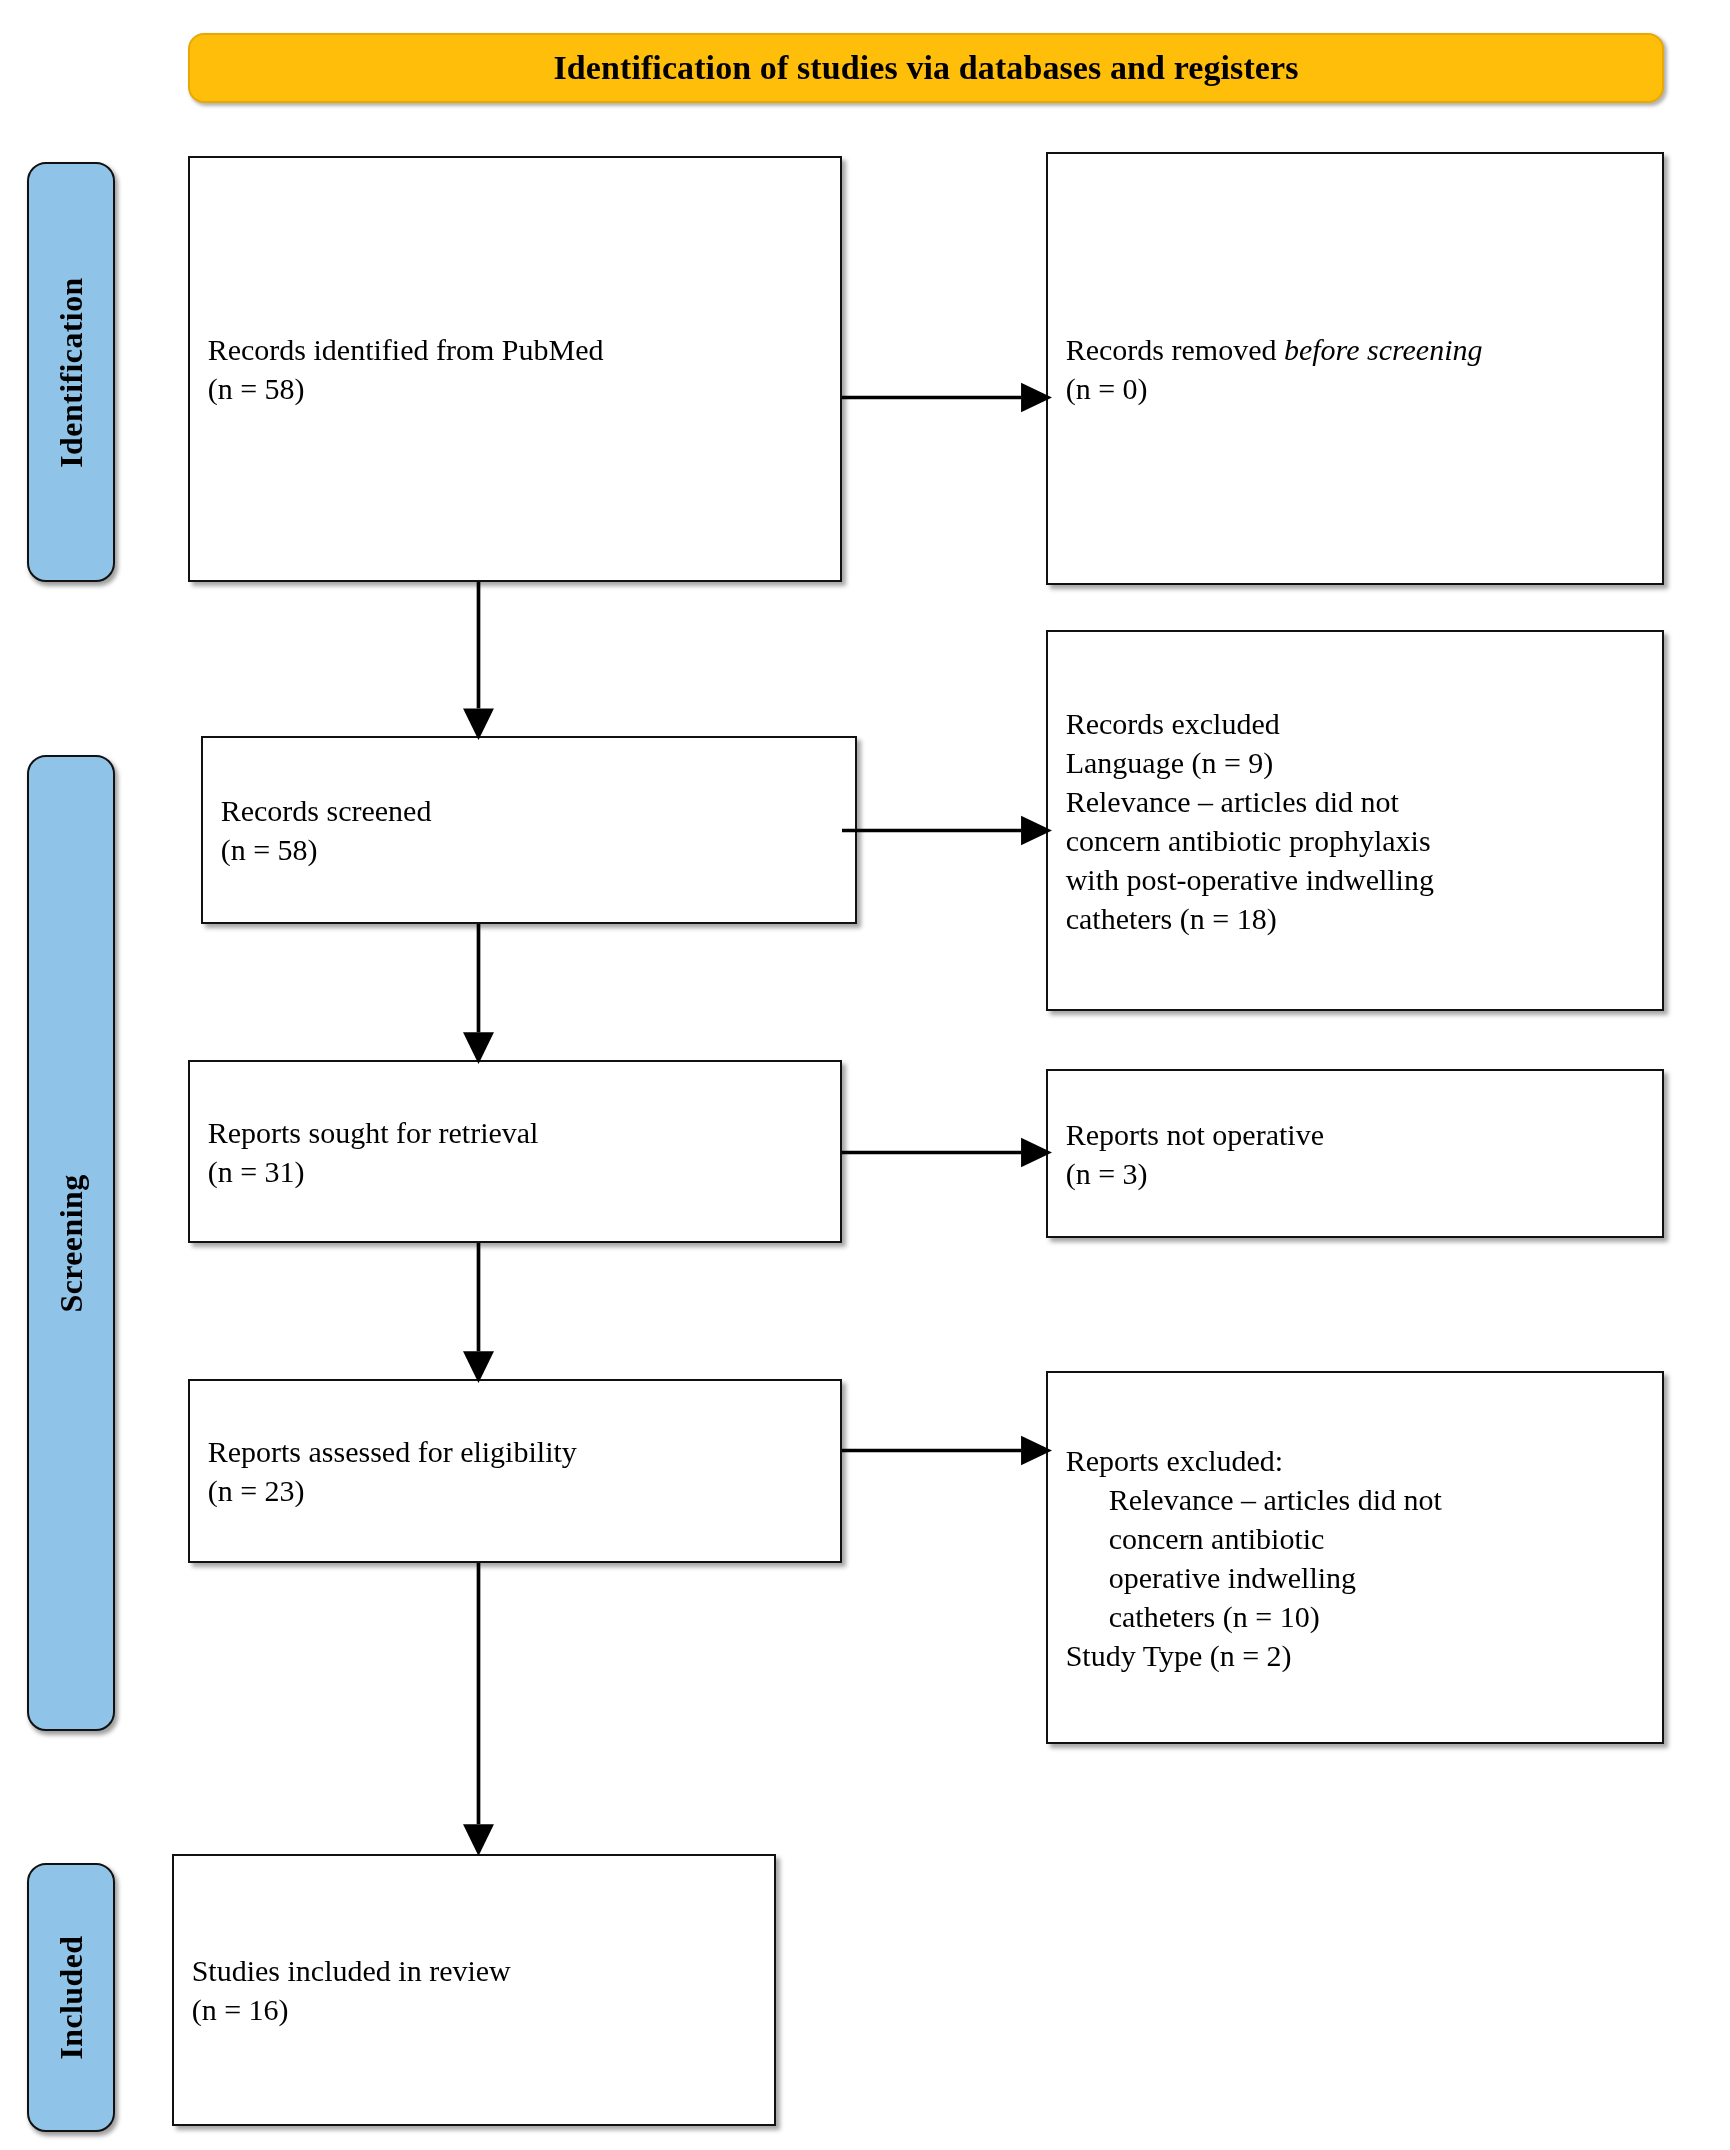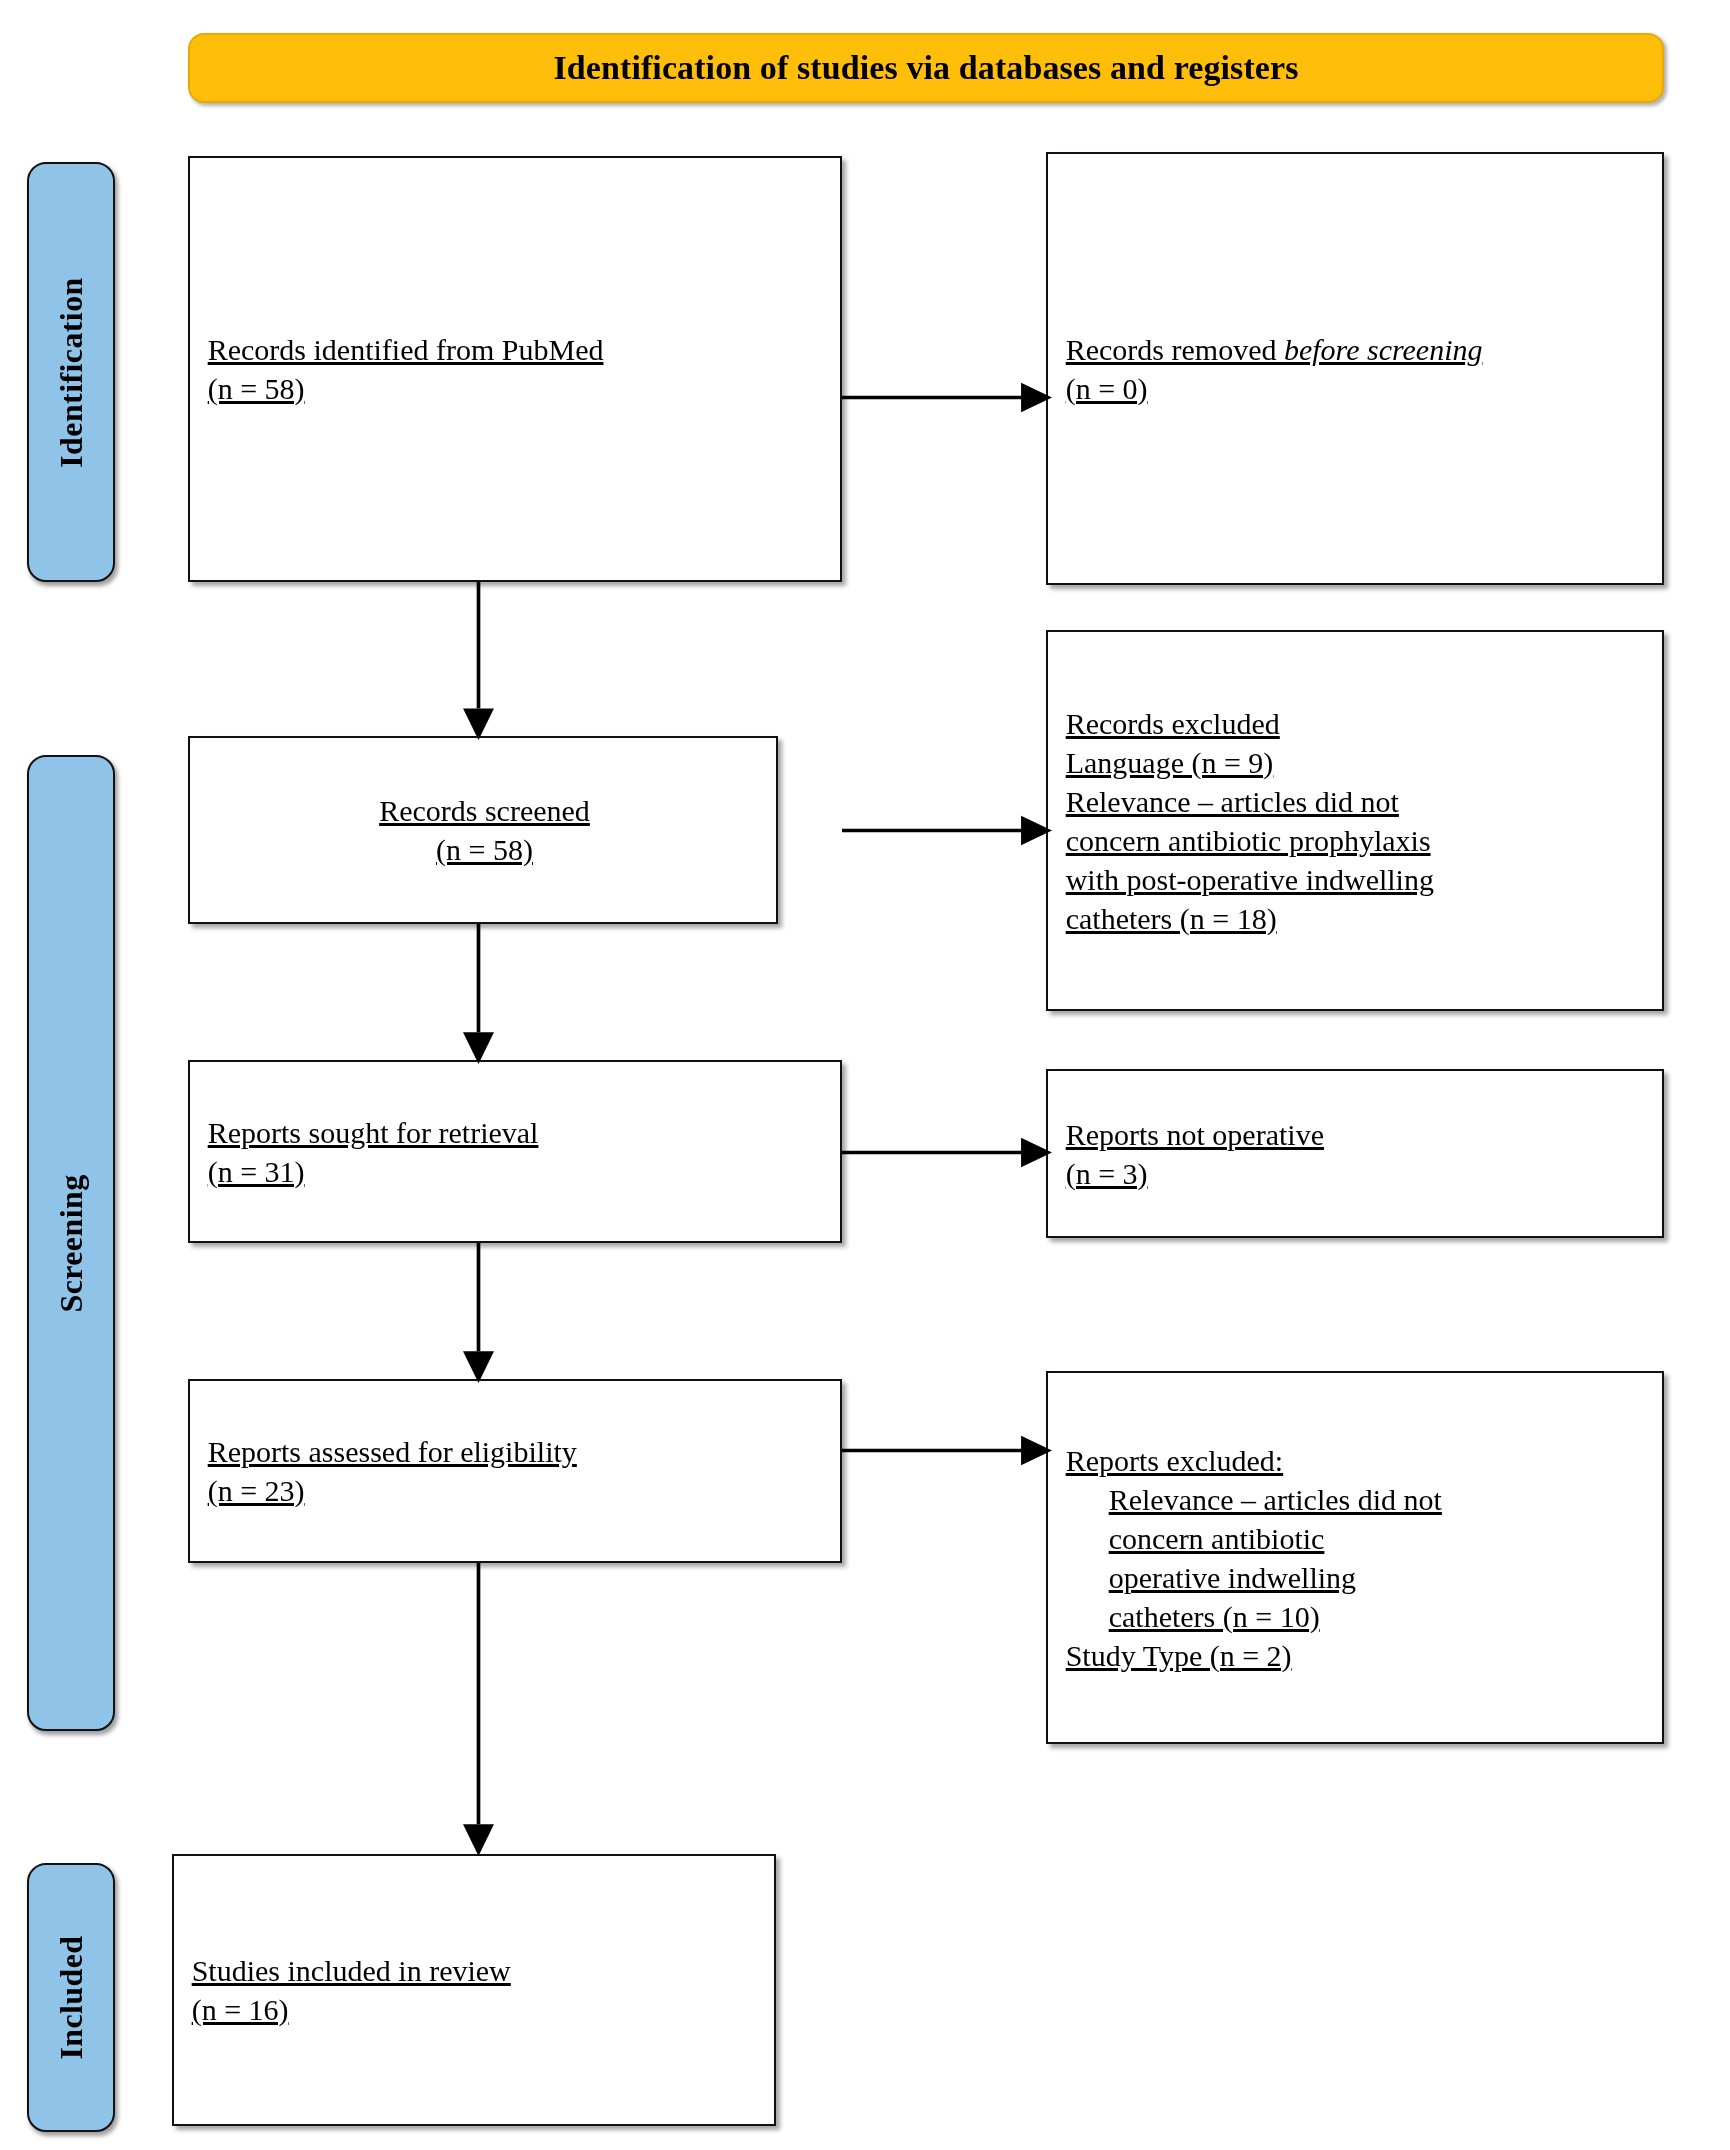--- a/index.html
+++ b/index.html
@@ -71,35 +71,34 @@
   
   .pbox {
     position: absolute;
     background: #ffffff;
     border: 2.9px solid #111111;
     box-shadow: 3.7px 3.7px 4.4px rgba(0,0,0,0.35);
     box-sizing: border-box;
     display: flex;
     flex-direction: column;
     justify-content: center;
-    text-decoration: underline;
   }
   .pbox .btext {
     font-size: 30px;
     line-height: 1.30;
     color: #000000;
     padding: 0 14.7px 0 17.7px;
   }
   .pbox .btext .ital { font-style: italic; }
   .pbox .btext .indent { padding-left: 43px; display: block; }
   .pbox .btext .ln { display: block; }
 
   
   #box-identified   { left: 188px; top: 156px;  width: 654px; height: 426px; }
-  #box-screened     { left: 188px; top: 736px; width: 590px; height: 188px; text-align: center; }
+  #box-screened     { left: 201px; top: 736px; width: 656px; height: 188px; }
   #box-sought       { left: 188px; top: 1060px; width: 654px; height: 183px; }
   #box-assessed     { left: 188px; top: 1379px; width: 654px; height: 184px; }
   #box-included     { left: 172px; top: 1854px; width: 604px; height: 272px; }
 
   
   #box-removed      { left: 1046px; top: 152px;  width: 618px; height: 433px; }
   #box-rec-excluded { left: 1046px; top: 630px;  width: 618px; height: 381px; }
   #box-not-retrieved{ left: 1046px; top: 1069px; width: 618px; height: 169px; }
   #box-rep-excluded { left: 1046px; top: 1371px; width: 618px; height: 373px; }
 

